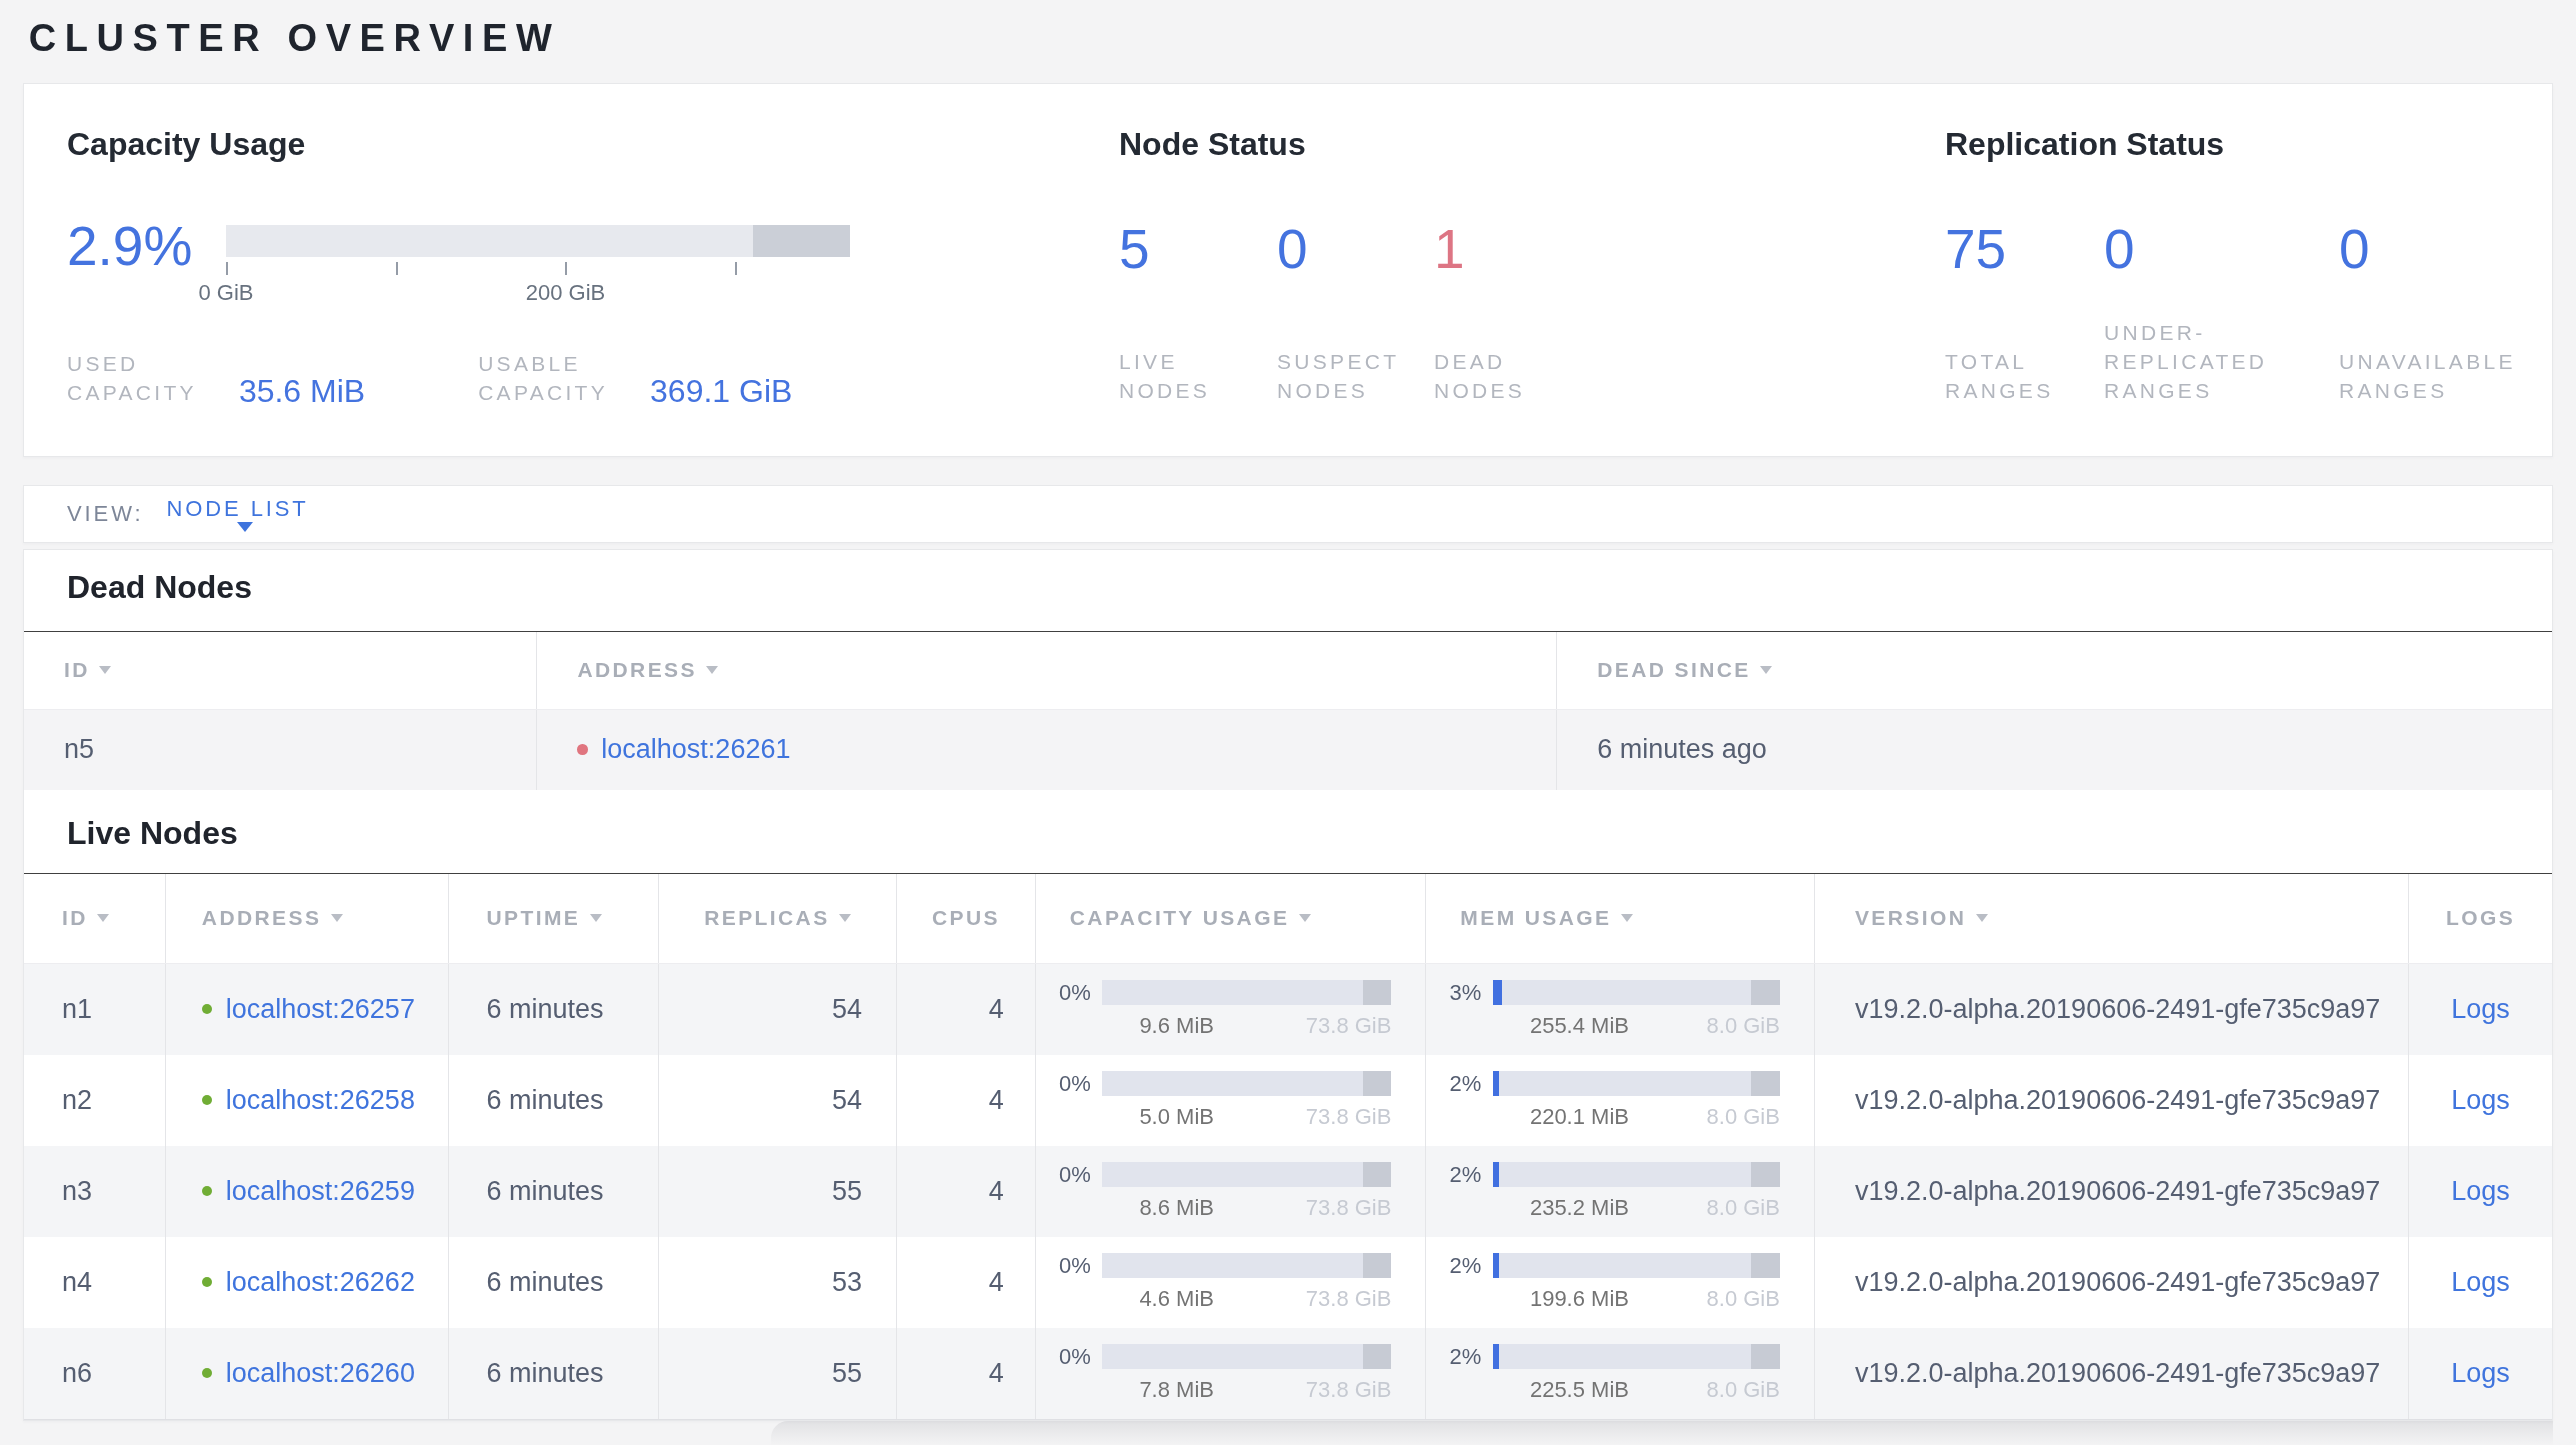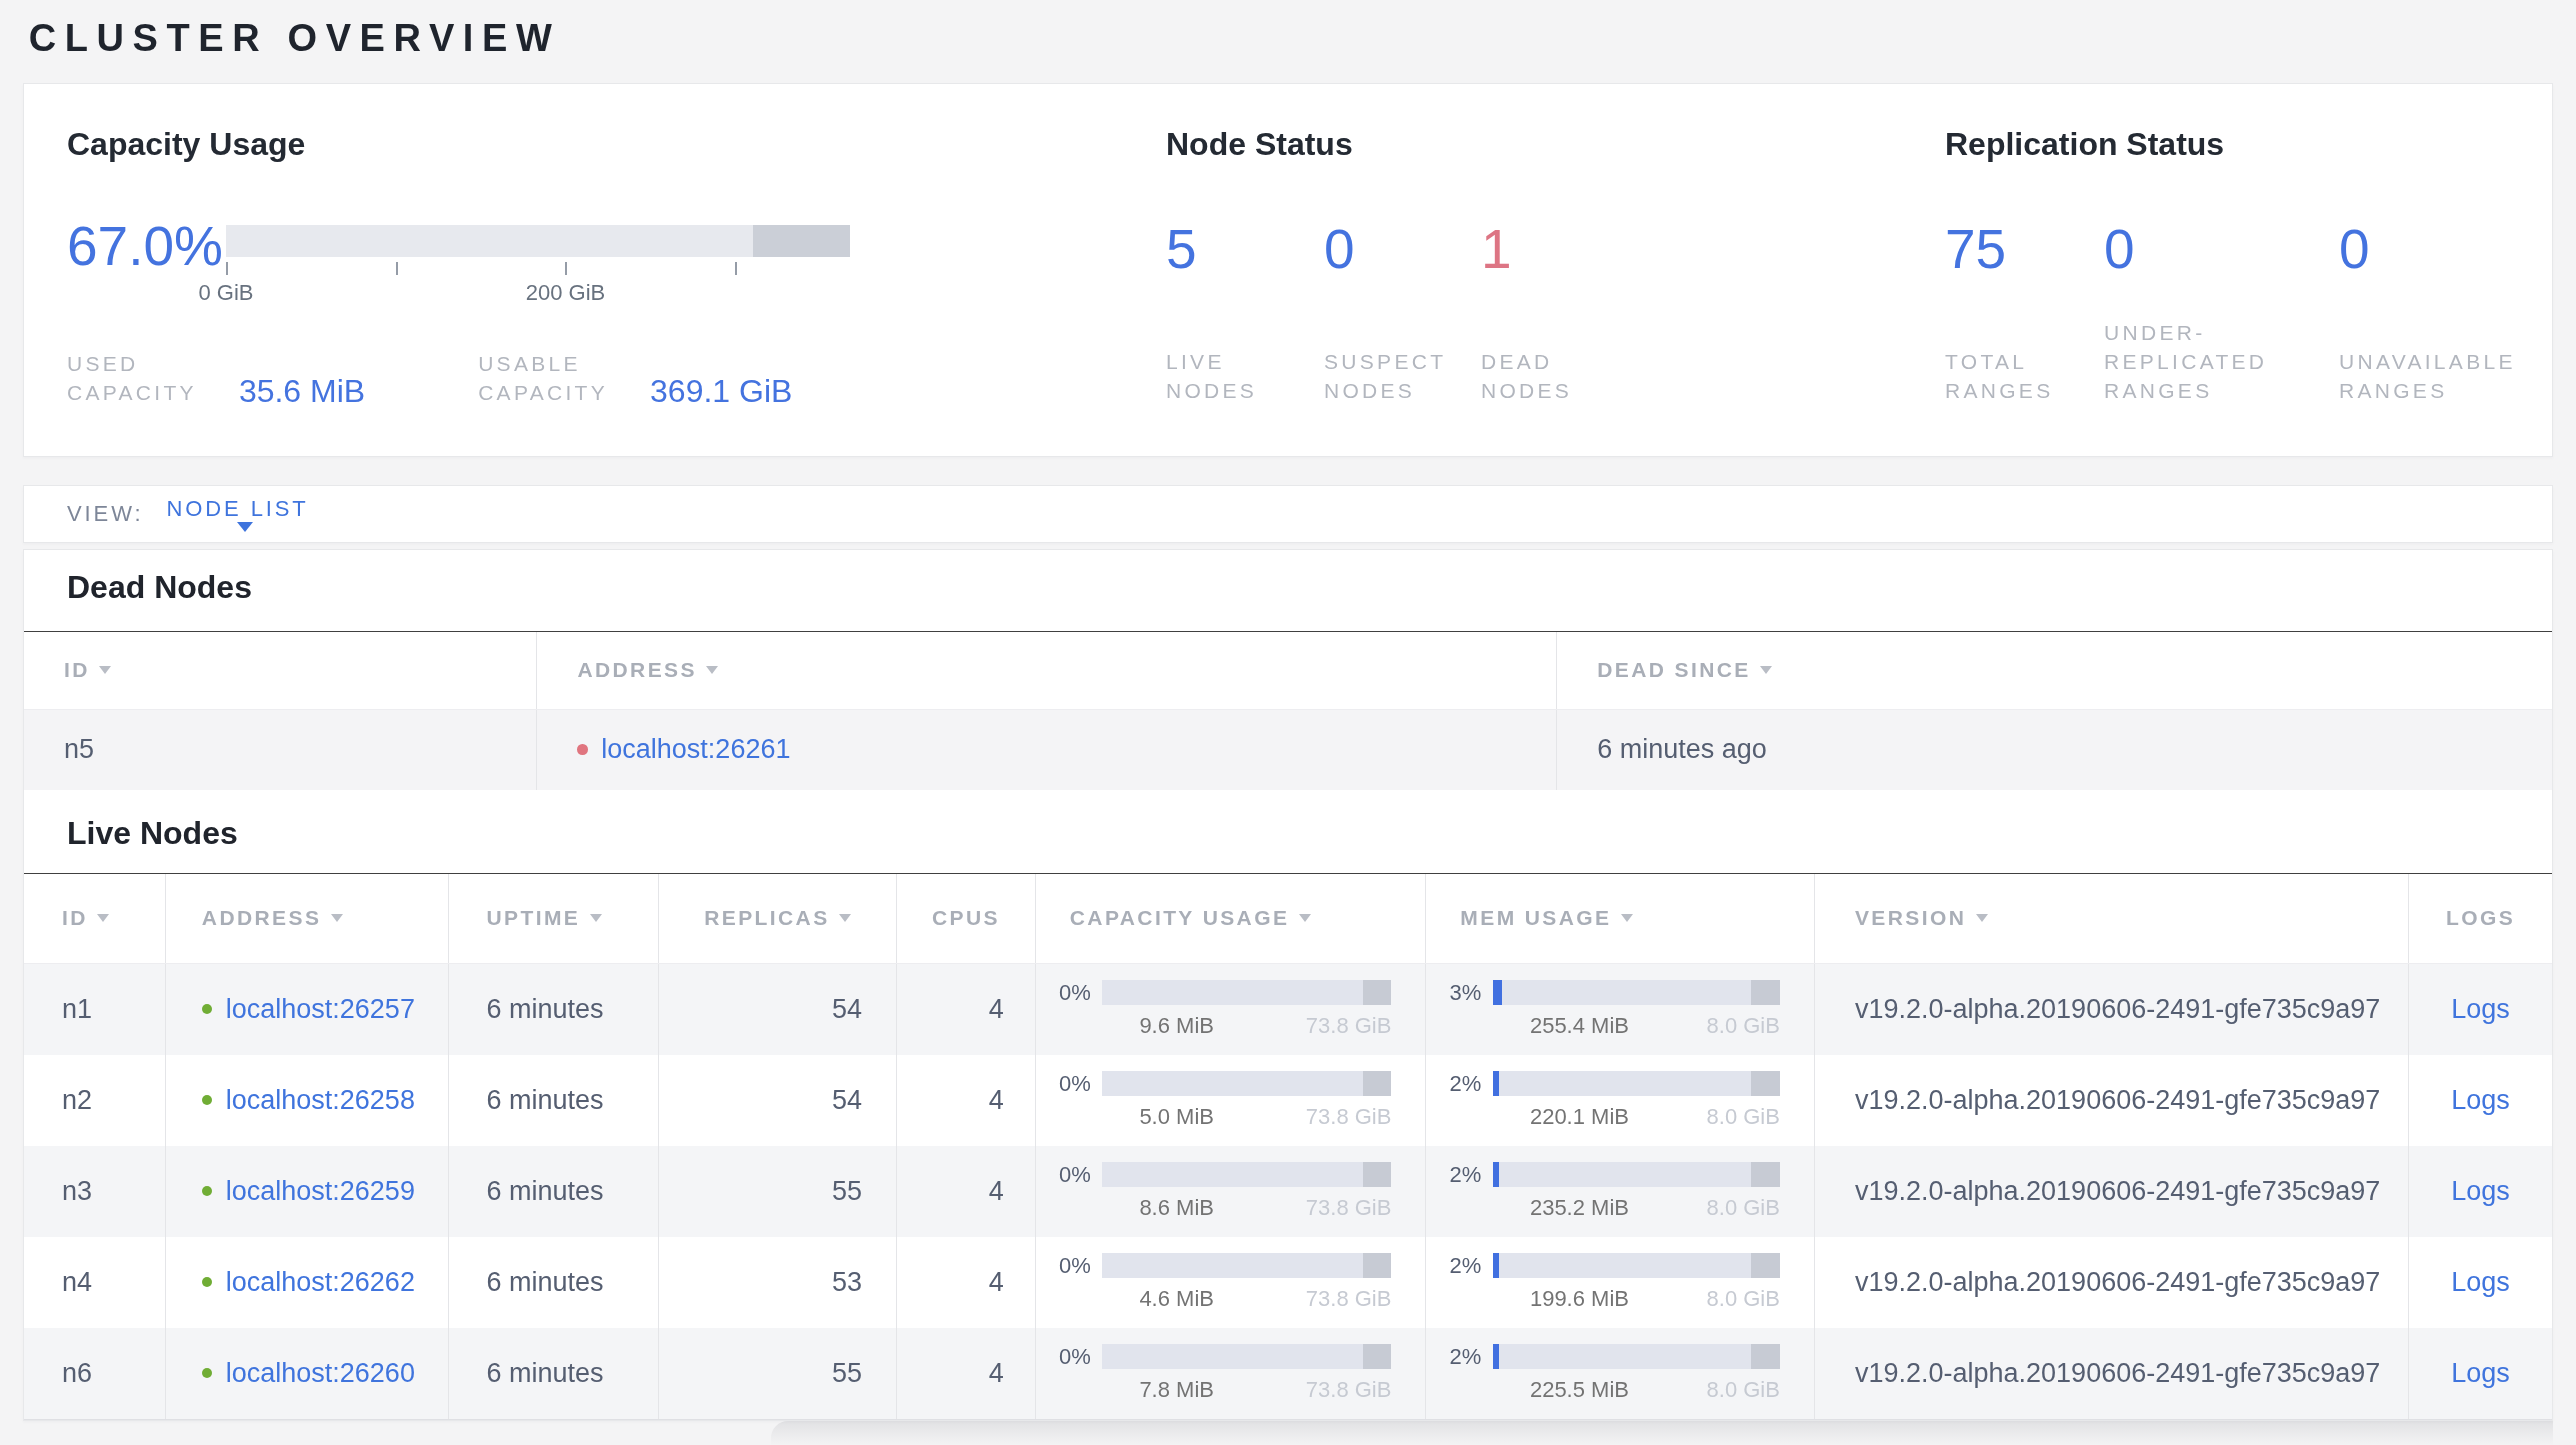--- a/index.html
+++ b/index.html
@@ -23,21 +23,21 @@
   .card {
     background:#fff;
     border:1px solid #e7e8ea;
     box-shadow:0 1.9px 2.9px rgba(30,35,50,0.03);
   }
 
   
   .summary-card { margin-top:23px; height:374px; position:relative; }
   .panel { position:absolute; top:42px; }
   .panel-capacity { left:43px;  width:1060px; }
-  .panel-nodes    { left:1142px; width:783px; }
+  .panel-nodes    { left:1095px; width:783px; }
   .panel-repl     { left:1921px; width:611px; }
   .panel-title { font-size:32px; font-weight:700; color:#242a33; }
 
   .stats { display:flex; margin-top:59px; height:183px; }
   .stat  { display:flex; flex-direction:column; justify-content:space-between; }
   .stat-num { font-size:55px; line-height:55px; font-weight:500; color:#4473df; }
   .stat-num.red { color:#dd7584; }
   .stat-label, .cap-label {
     font-size:21px; line-height:29px; letter-spacing:3.3px;
     color:#b2b6be; white-space:pre-line; font-weight:400;
@@ -140,21 +140,21 @@
 
 <div class="content">
 
   <h1 class="page-title">CLUSTER OVERVIEW</h1>
 
   <div class="card summary-card">
 
     <div class="panel panel-capacity">
       <div class="panel-title">Capacity Usage</div>
       <div class="meter-row">
-        <div class="big-pct">67.0%</div>
+        <div class="big-pct">2.9%</div>
         <div class="axis-wrap">
           <div class="track">
             <div class="reserved"></div>
           </div>
           <div class="ticks">
             <span class="tick" style="left:0;"></span>
             <span class="tick" style="left:27.2%;"></span>
             <span class="tick" style="left:54.4%;"></span>
             <span class="tick" style="left:81.6%;"></span>
           </div>

